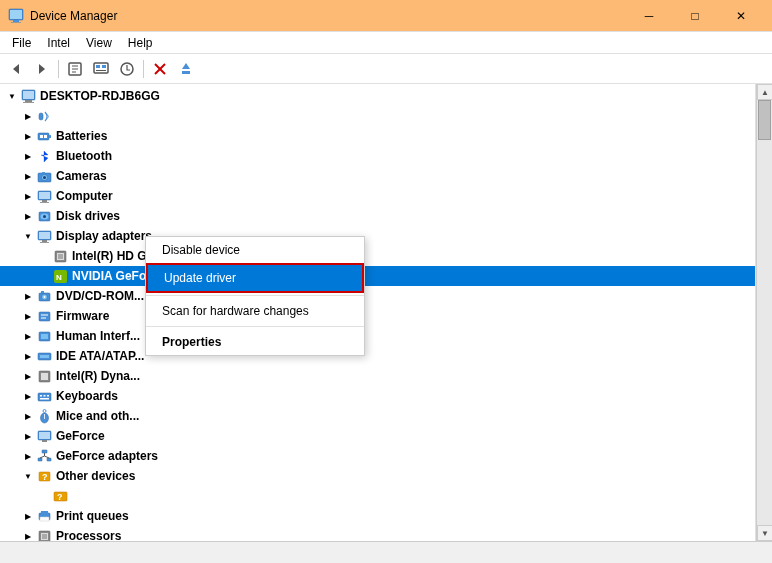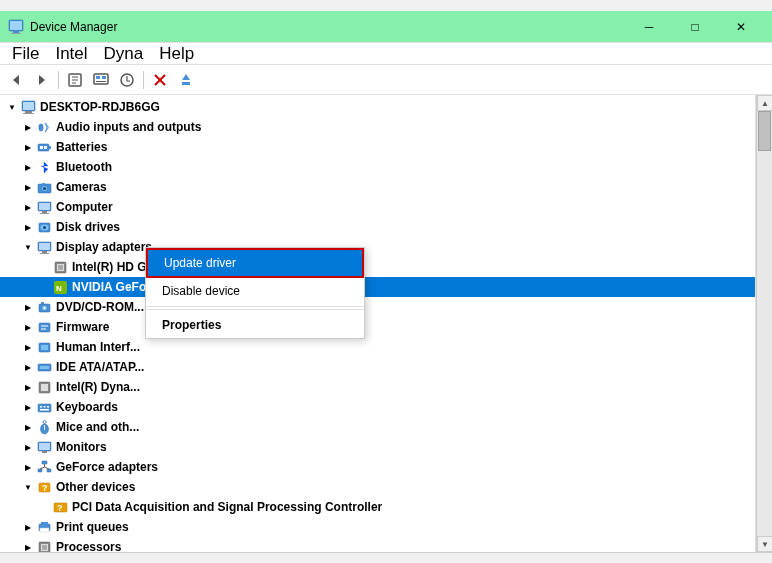--- a/index.html
+++ b/index.html
@@ -7,28 +7,27 @@
       font-family: 'Segoe UI', Tahoma, sans-serif;
       font-size: 13px;
       background: #f0f0f0;
       width: 772px;
       height: 563px;
       overflow: hidden;
     }
 
     
     .title-bar {
-      background: #86efac;
+      background: #fdba74;
       height: 32px;
       display: flex;
       align-items: center;
       padding: 0 8px;
       border-bottom: 1px solid #e0e0e0;
       user-select: none;
-      margin-top: 11px;
     }
     .title-bar-icon {
       width: 16px;
       height: 16px;
       margin-right: 6px;
       display: flex;
       align-items: center;
       justify-content: center;
     }
     .title-bar-title {
@@ -56,21 +55,21 @@
       background: #fff;
       height: 22px;
       display: flex;
       align-items: center;
       padding: 0 4px;
       border-bottom: 1px solid #e0e0e0;
     }
     .menu-item {
       padding: 2px 8px;
       cursor: pointer;
-      font-size: 17px;
+      font-size: 12px;
     }
 
     
     .toolbar {
       background: #fff;
       height: 30px;
       display: flex;
       align-items: center;
       padding: 0 4px;
       border-bottom: 1px solid #e0e0e0;
@@ -246,21 +245,21 @@
   <div class="title-bar-controls">
     <div class="title-bar-btn">─</div>
     <div class="title-bar-btn">□</div>
     <div class="title-bar-btn close">✕</div>
   </div>
 </div>
 
 <div class="menu-bar">
   <div class="menu-item">File</div>
   <div class="menu-item">Intel</div>
-  <div class="menu-item">Dyna</div>
+  <div class="menu-item">View</div>
   <div class="menu-item">Help</div>
 </div>
 
 <div class="toolbar">
   <div class="toolbar-btn">
     <svg width="14" height="14" viewBox="0 0 14 14">
         <polygon points="10,2 4,7 10,12" fill="#555"></polygon>
       </svg>
   </div>
   <div class="toolbar-btn">
@@ -324,21 +323,20 @@
 
     <div class="tree-item indent1">
       <div class="expand-arrow">▶</div>
       <div class="item-icon">
         <svg width="15" height="15" viewBox="0 0 15 15">
           <rect x="2" y="4" width="4" height="7" rx="2" fill="#4a90d9" stroke="#2060a0" stroke-width="0.5"></rect>
           <path d="M8 3 Q12 7.5 8 12" fill="none" stroke="#4a90d9" stroke-width="1.2"></path>
           <path d="M9.5 5 Q13 7.5 9.5 10" fill="none" stroke="#4a90d9" stroke-width="1"></path>
         </svg>
       </div>
-      <span class="item-label">Audio inputs and outputs</span>
     </div>
 
     <div class="tree-item indent1">
       <div class="expand-arrow">▶</div>
       <div class="item-icon">
         <svg width="15" height="15" viewBox="0 0 15 15">
           <rect x="1" y="4" width="11" height="7" rx="1" fill="#4a90d9" stroke="#2060a0" stroke-width="0.5"></rect>
           <rect x="12" y="6" width="2" height="3" rx="0.5" fill="#4a90d9"></rect>
           <rect x="3" y="6" width="3" height="3" fill="#fff"></rect>
           <rect x="7" y="6" width="3" height="3" fill="#fff"></rect>
@@ -517,21 +515,21 @@
 
     <div class="tree-item indent1">
       <div class="expand-arrow">▶</div>
       <div class="item-icon">
         <svg width="15" height="15" viewBox="0 0 15 15">
           <rect x="1" y="2" width="13" height="9" rx="1" fill="#4a90d9" stroke="#2060a0" stroke-width="0.5"></rect>
           <rect x="5" y="11" width="5" height="2" fill="#888"></rect>
           <rect x="2" y="3" width="11" height="7" fill="#b8d9f5"></rect>
         </svg>
       </div>
-      <span class="item-label">Monitors</span>
+      <span class="item-label">GeForce</span>
     </div>
 
     <div class="tree-item indent1">
       <div class="expand-arrow">▶</div>
       <div class="item-icon">
         <svg width="15" height="15" viewBox="0 0 15 15">
           <rect x="5" y="1" width="5" height="3" rx="0.5" fill="#4a90d9" stroke="#2060a0" stroke-width="0.5"></rect>
           <rect x="1" y="9" width="4" height="3" rx="0.5" fill="#4a90d9" stroke="#2060a0" stroke-width="0.5"></rect>
           <rect x="10" y="9" width="4" height="3" rx="0.5" fill="#4a90d9" stroke="#2060a0" stroke-width="0.5"></rect>
           <line x1="7.5" y1="4" x2="7.5" y2="7" stroke="#555" stroke-width="1"></line>
@@ -554,21 +552,20 @@
     </div>
 
     <div class="tree-item indent2">
       <div class="expand-arrow"></div>
       <div class="item-icon">
         <svg width="15" height="15" viewBox="0 0 15 15">
           <rect x="1" y="3" width="13" height="9" rx="1" fill="#e8a000" stroke="#c07000" stroke-width="0.5"></rect>
           <text x="4" y="11" font-size="9" fill="#fff" font-weight="bold">?</text>
         </svg>
       </div>
-      <span class="item-label">PCI Data Acquisition and Signal Processing Controller</span>
     </div>
 
     <div class="tree-item indent1">
       <div class="expand-arrow">▶</div>
       <div class="item-icon">
         <svg width="15" height="15" viewBox="0 0 15 15">
           <rect x="2" y="4" width="11" height="7" rx="1" fill="#4a90d9" stroke="#2060a0" stroke-width="0.5"></rect>
           <rect x="4" y="2" width="7" height="3" fill="#4a90d9"></rect>
           <rect x="3" y="8" width="9" height="4" rx="0.5" fill="#fff" stroke="#ccc" stroke-width="0.5"></rect>
         </svg>
@@ -582,27 +579,30 @@
         <svg width="15" height="15" viewBox="0 0 15 15">
           <rect x="2" y="2" width="11" height="11" rx="1" fill="#888" stroke="#555" stroke-width="0.5"></rect>
           <rect x="4" y="4" width="7" height="7" fill="#ddd"></rect>
           <rect x="5" y="5" width="5" height="5" fill="#aaa"></rect>
         </svg>
       </div>
       <span class="item-label">Processors</span>
     </div>
 
     <div class="context-menu">
+      <div class="context-menu-item">
+        <span>Disable device</span>
+      </div>
       <div class="context-menu-item active update-driver-border">
         <span>Update driver</span>
       </div>
+      <div class="context-menu-sep"></div>
       <div class="context-menu-item">
-        <span>Disable device</span>
-      </div>
-      <div class="context-menu-sep"></div>
+        <span>Scan for hardware changes</span>
+      </div>
       <div class="context-menu-sep"></div>
       <div class="context-menu-item bold">
         <span>Properties</span>
       </div>
     </div>
 
   </div>
 
   <div class="scrollbar">
     <div class="scrollbar-arrow">▲</div>

